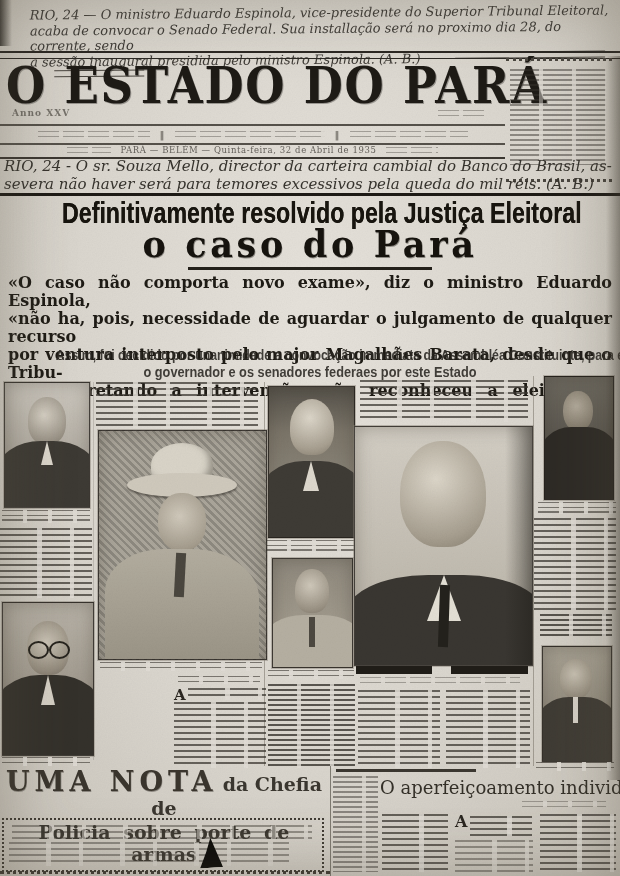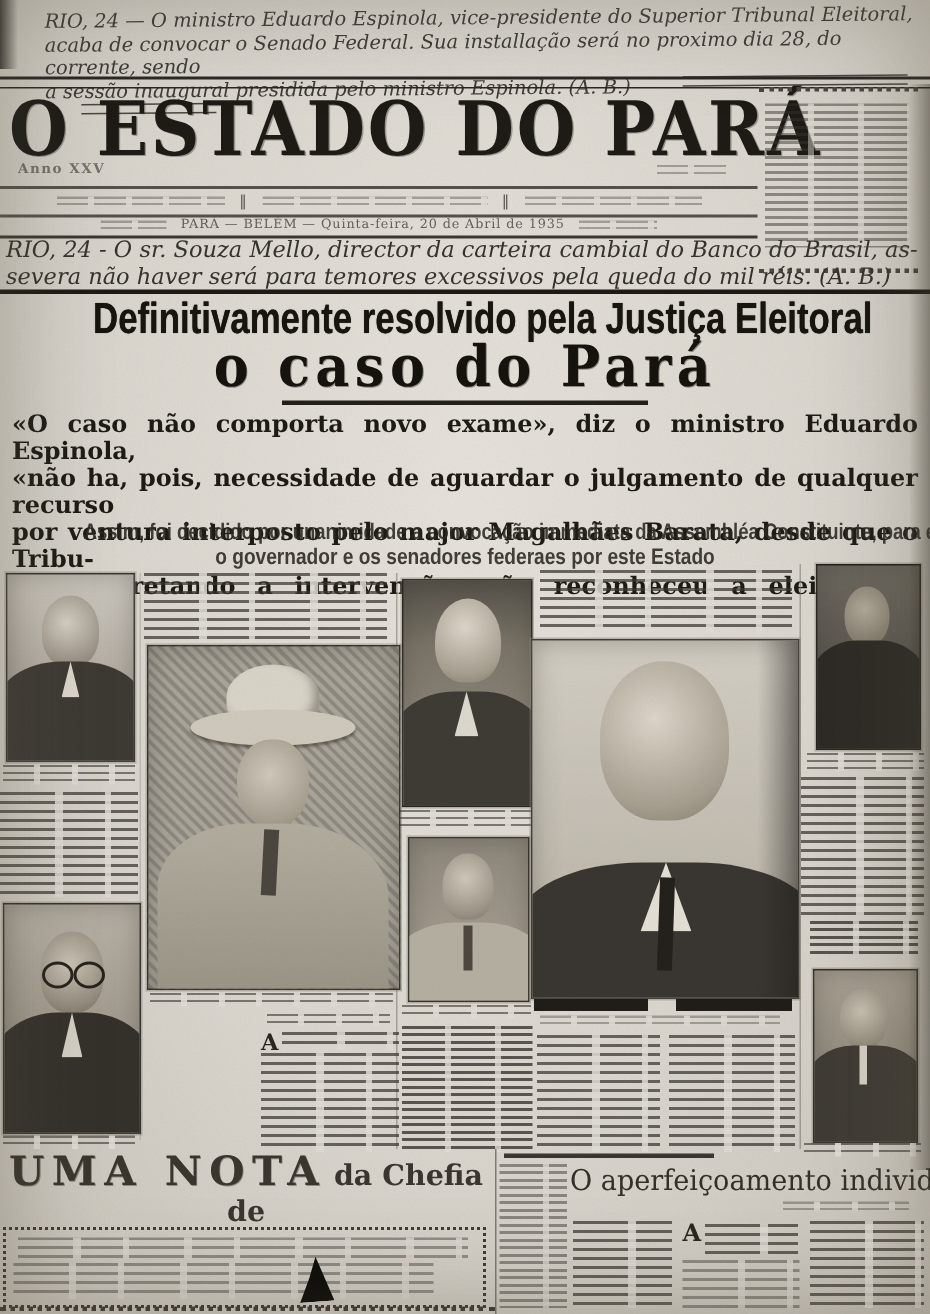--- a/index.html
+++ b/index.html
@@ -62,21 +62,21 @@
   <div class="abs" style="left:0;top:124px;width:505px;height:17px;border-top:2px solid #55514a;border-bottom:2px solid #55514a;display:flex;align-items:center;justify-content:center;gap:10px;">
     <span class="fz cap light" style="position:static;width:112px;height:7px;"></span>
     <span style="font-size:10px;color:#55514a;">‖</span>
     <span class="fz cap light" style="position:static;width:150px;height:7px;"></span>
     <span style="font-size:10px;color:#55514a;">‖</span>
     <span class="fz cap light" style="position:static;width:118px;height:7px;"></span>
   </div>
 
   <div class="abs" style="left:0;top:143px;width:505px;height:14px;border-bottom:2px solid #3b3731;display:flex;align-items:center;justify-content:center;gap:10px;">
     <span class="fz cap light" style="position:static;width:44px;height:6px;"></span>
-    <span style="font-size:8.5px;letter-spacing:.6px;color:#4d4944;opacity:.85;">PARÁ — BELÉM — Quinta-feira, 20 de Abril de 1935</span>
+    <span style="font-size:8.5px;letter-spacing:.6px;color:#4d4944;opacity:.85;">PARÁ — BELÉM — Quinta-feira, 32 de Abril de 1935</span>
     <span class="fz cap light" style="position:static;width:52px;height:6px;"></span>
   </div>
 
   <div class="abs ital" style="left:4px;top:158px;width:612px;font-size:15px;line-height:17.5px;color:#36332d;">
     <span>RIO, 24 - O sr. Souza Mello, director da carteira cambial do Banco do Brasil, as-</span><br>
     <span>severa não haver será para temores excessivos pela queda do mil réis. (A. B.)</span>
   </div>
   <div class="abs" style="left:0;top:193px;width:620px;height:3px;background:#1d1a15;"></div>
 
   <div class="abs nowrapc" style="top:197px;font-family:'Liberation Sans',sans-serif;font-weight:bold;font-size:29px;color:#18150f;transform:scaleX(.8);text-shadow:0 0 .6px #18150f;">Definitivamente resolvido pela Justiça Eleitoral</div>
@@ -166,20 +166,21 @@
   <div class="ph" style="left:542px;top:646px;width:68px;height:114px;background:linear-gradient(180deg,#a9a395,#837c6f);">
     <div style="left:17px;top:12px;width:32px;height:40px;border-radius:48%;background:radial-gradient(circle at 45% 38%,#c9c2b3,#968e7f 72%,#766e60);"></div>
     <div style="left:-6px;top:50px;width:80px;height:66px;border-radius:40% 40% 0 0;background:#403c35;"></div>
     <div style="left:30px;top:50px;width:5px;height:26px;background:#d6d1c6;"></div>
   </div>
   <div class="fz cap" style="left:536px;top:762px;width:78px;height:9px;"></div>
 
   <div class="abs" style="left:0;top:766px;width:328px;text-align:center;">
     <span style="font-size:27px;font-weight:bold;letter-spacing:5px;color:#3a352d;text-shadow:.6px .6px 0 rgba(40,36,29,.4);">UMA NOTA</span>
     <span style="font-size:19px;font-weight:bold;color:#3a362f;">da Chefia de</span>
+    <div style="font-size:19px;font-weight:bold;color:#3d3931;word-spacing:6px;margin-top:2px;">Policia sobre porte de armas</div>
   </div>
   <div class="abs" style="left:2px;top:818px;width:318px;height:50px;border:2.5px dotted #403b33;">
     <div class="fz light" style="left:8px;top:5px;width:300px;height:14px;"></div>
     <div class="fz light" style="left:5px;top:22px;width:280px;height:24px;"></div>
     <div class="abs" style="left:190px;top:18px;width:28px;height:30px;background:#0c0b08;clip-path:polygon(62% 0,100% 100%,18% 100%,44% 46%);transform:rotate(-4deg);"></div>
   </div>
   <div class="abs" style="left:0;top:871px;width:330px;border-top:3px dotted #403b33;"></div>
 
   <div class="vrule" style="left:330px;top:766px;height:110px;background:rgba(90,85,76,.7);"></div>
   <div class="abs" style="left:336px;top:769px;width:140px;height:3px;background:#3b3730;"></div>

